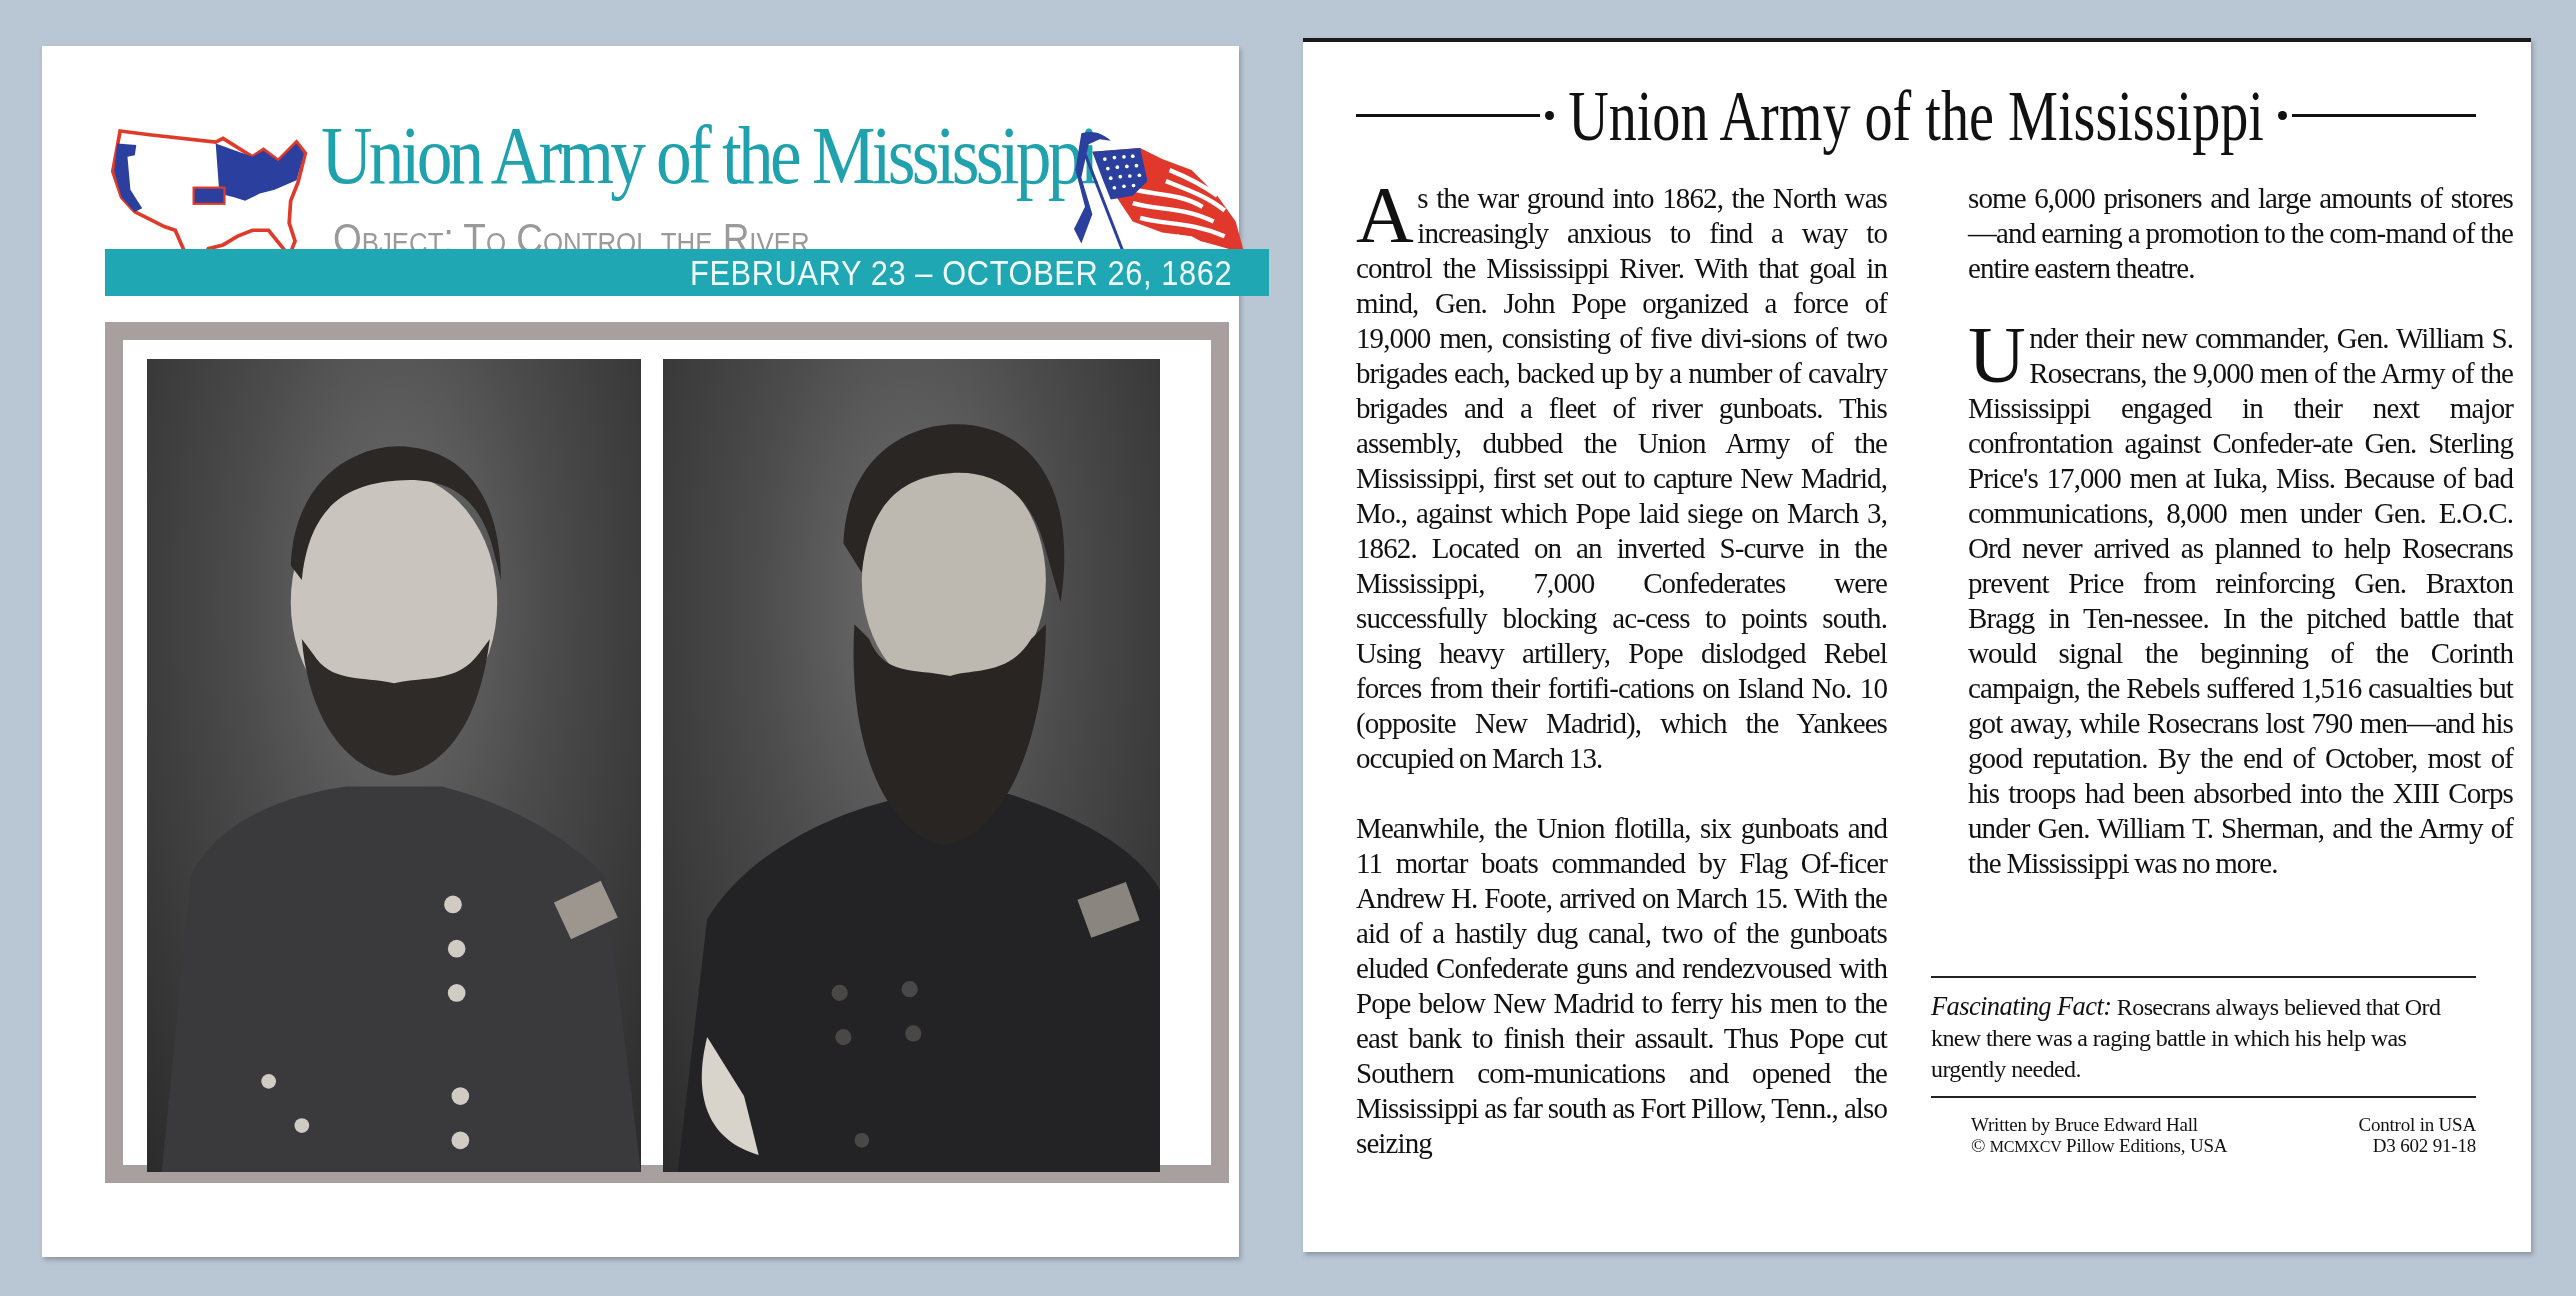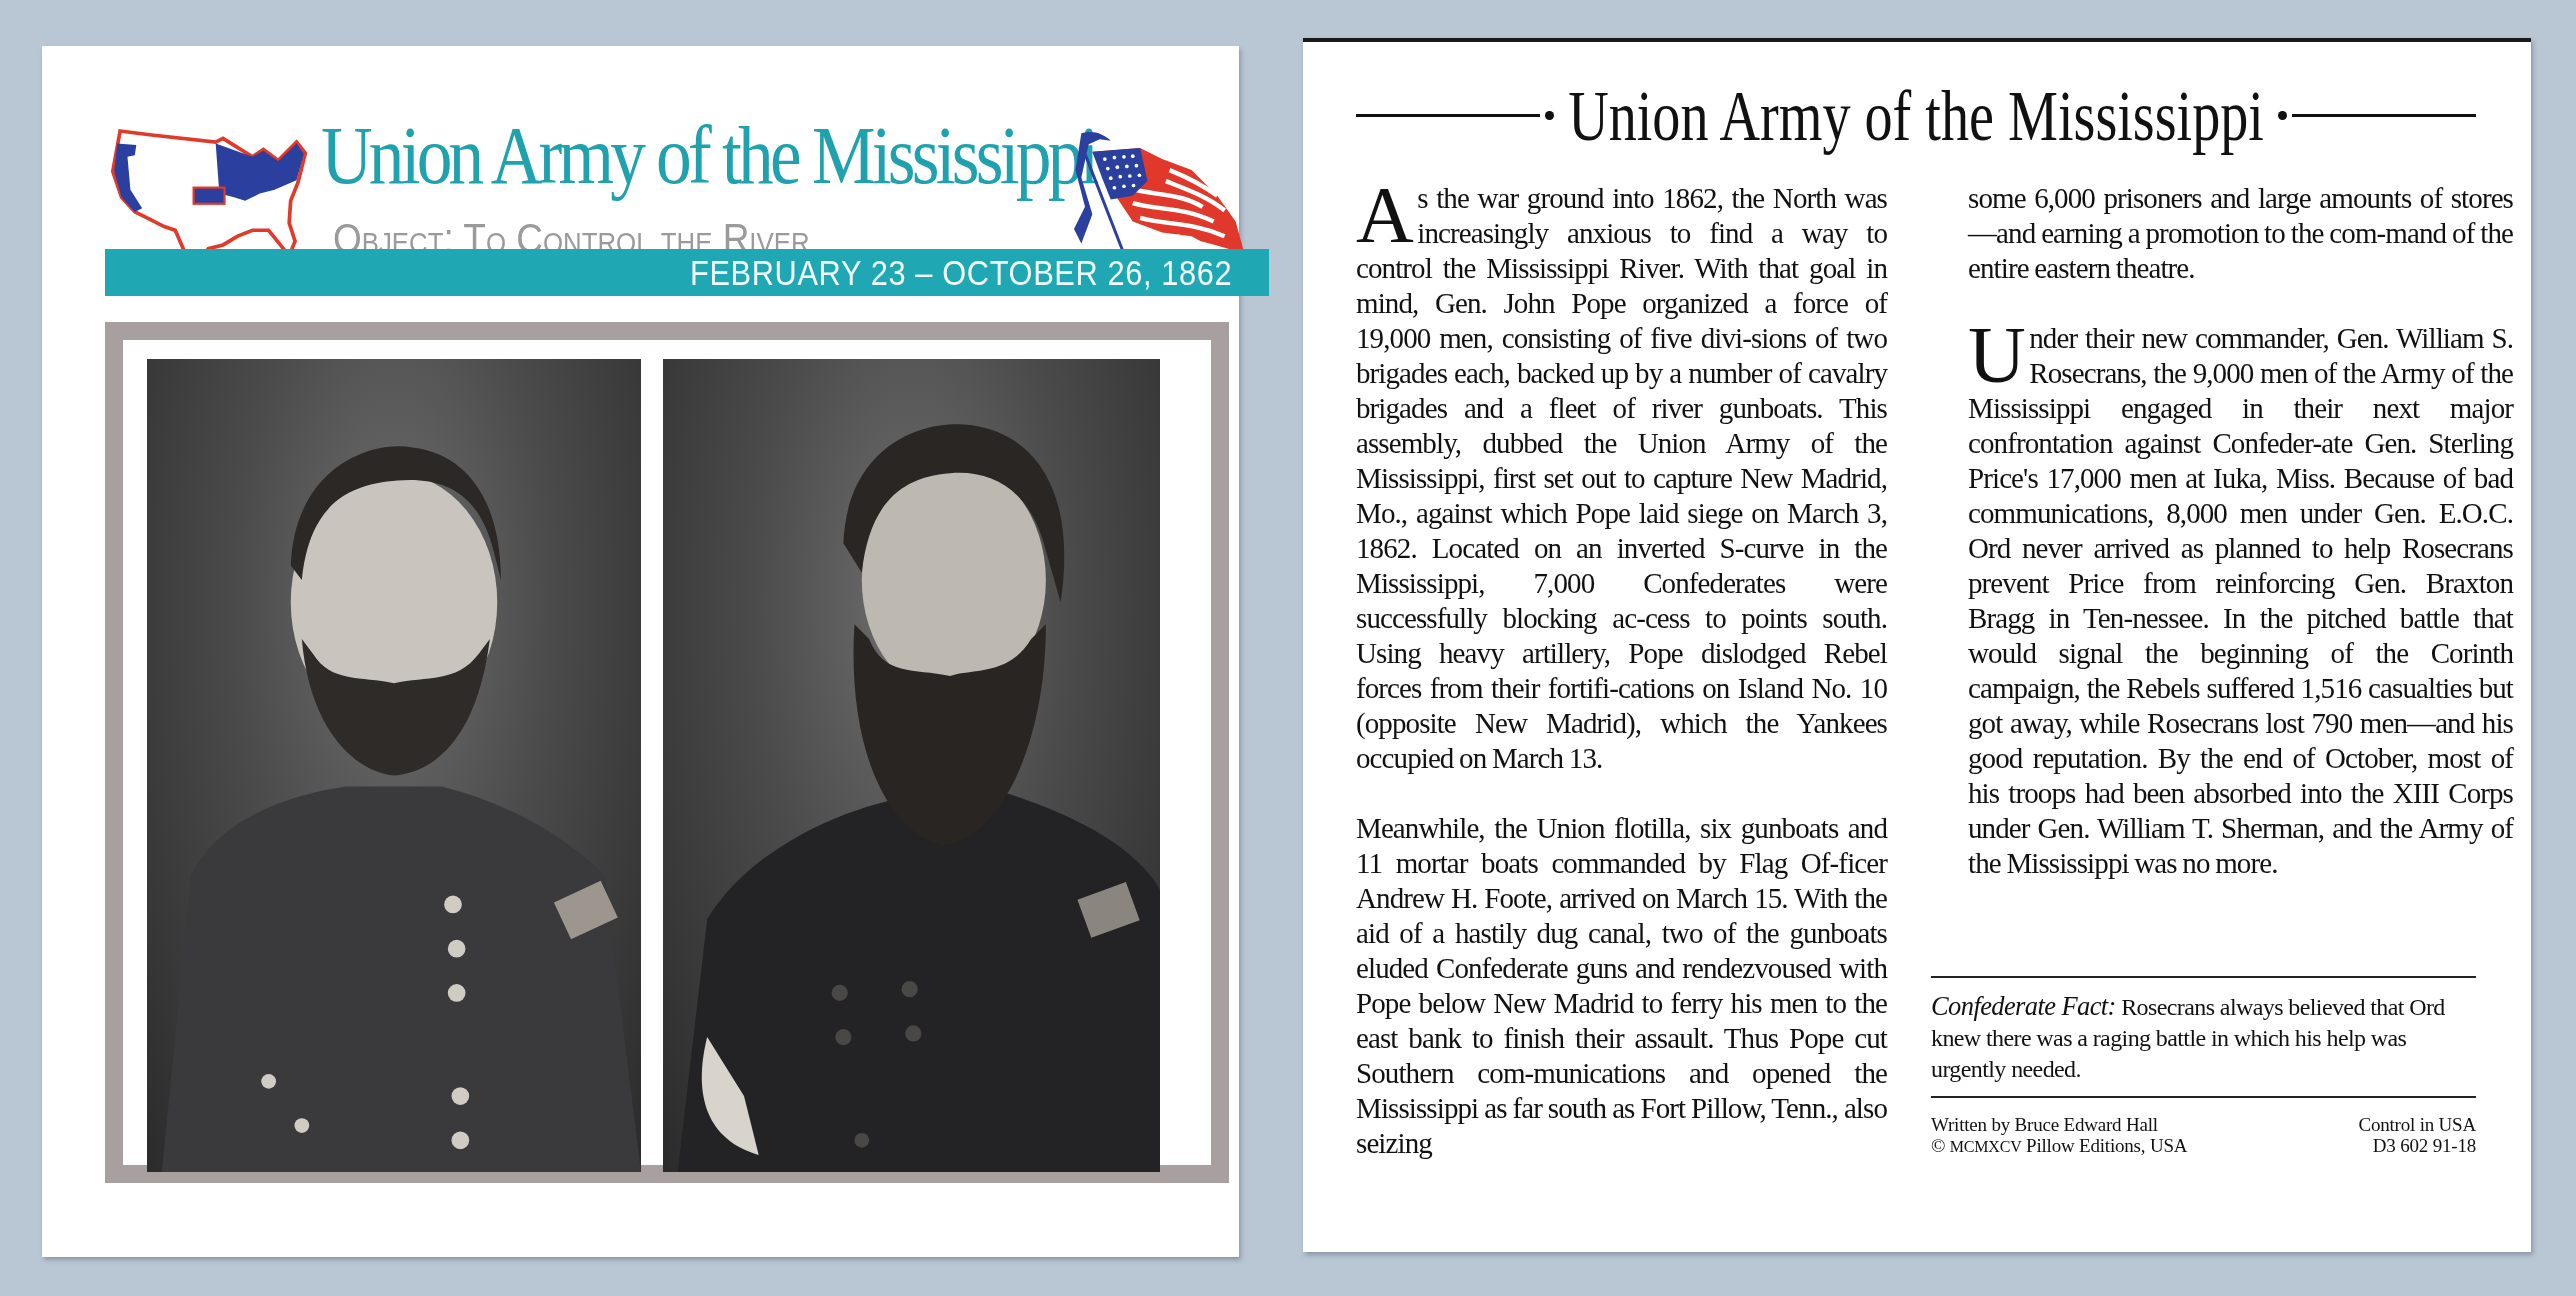--- a/index.html
+++ b/index.html
@@ -88,21 +88,21 @@
     position: absolute; left: 628px; top: 934px; width: 545px;
     border-top: 2.2px solid #222; border-bottom: 2.2px solid #222;
     padding: 13.3px 0 10.3px 0;
     font-size: 24px; line-height: 31px; color: #111; letter-spacing: -0.6px;
   }
   .fact-label { font-style: italic; font-size: 26.5px; }
   .credits {
     position: absolute; left: 628px; top: 1072px; width: 545px;
     font-size: 19px; line-height: 21.4px; color: #111; letter-spacing: -0.2px;
   }
-  .credits .row { display: flex; justify-content: space-between; }
+  .credits .row { display: flex; justify-content: space-between; margin-left: 40px; }
   .sc { font-variant: small-caps; font-size: 16px; }
 </style>
 </head>
 <body>
 
 <div class="card" id="front">
 
   <svg class="map-icon" viewBox="0 0 290 200">
     <path d="M20 15 L60 20 L150 30 L160 25 L200 50 L215 40 L235 55 L260 30 L272 45 L262 85 L252 110 L250 140 L258 165 L250 185 L238 170 L222 150 L200 150 L180 158 L160 170 L140 175 L128 195 L108 180 L95 150 L80 145 L60 135 L40 125 L22 105 L10 70 Z" fill="#ffffff" stroke="#e03a2a" stroke-width="5"></path>
     <path d="M16 32 L42 34 L40 48 L30 50 L34 95 L50 120 L40 125 L22 105 L12 70 Z" fill="#2a3f9e"></path>
@@ -213,21 +213,21 @@
     <p>
       <span>some 6,000 prisoners and large amounts of stores—and earning a promotion to the com-mand of the entire eastern theatre.</span>
     </p>
     <p>
       <span class="dropcap">U</span>
       <span>nder their new commander, Gen. William S. Rosecrans, the 9,000 men of the Army of the Mississippi engaged in their next major confrontation against Confeder-ate Gen. Sterling Price's 17,000 men at Iuka, Miss. Because of bad communications, 8,000 men under Gen. E.O.C. Ord never arrived as planned to help Rosecrans prevent Price from reinforcing Gen. Braxton Bragg in Ten-nessee. In the pitched battle that would signal the beginning of the Corinth campaign, the Rebels suffered 1,516 casualties but got away, while Rosecrans lost 790 men—and his good reputation. By the end of October, most of his troops had been absorbed into the XIII Corps under Gen. William T. Sherman, and the Army of the Mississippi was no more.</span>
     </p>
   </div>
 
   <div class="fact-box">
-    <span class="fact-label">Confederate Fact:</span><span> Rosecrans always believed that Ord knew there was a raging battle in which his help was urgently needed.</span>
+    <span class="fact-label">Fascinating Fact:</span><span> Rosecrans always believed that Ord knew there was a raging battle in which his help was urgently needed.</span>
   </div>
 
   <div class="credits">
     <div class="row">
       <span>Written by Bruce Edward Hall</span>
       <span>Control in USA</span>
     </div>
     <div class="row">
       <span><span>©</span> <span class="sc">MCMXCV</span><span> Pillow Editions, USA</span></span>
       <span>D3 602 91-18</span>

